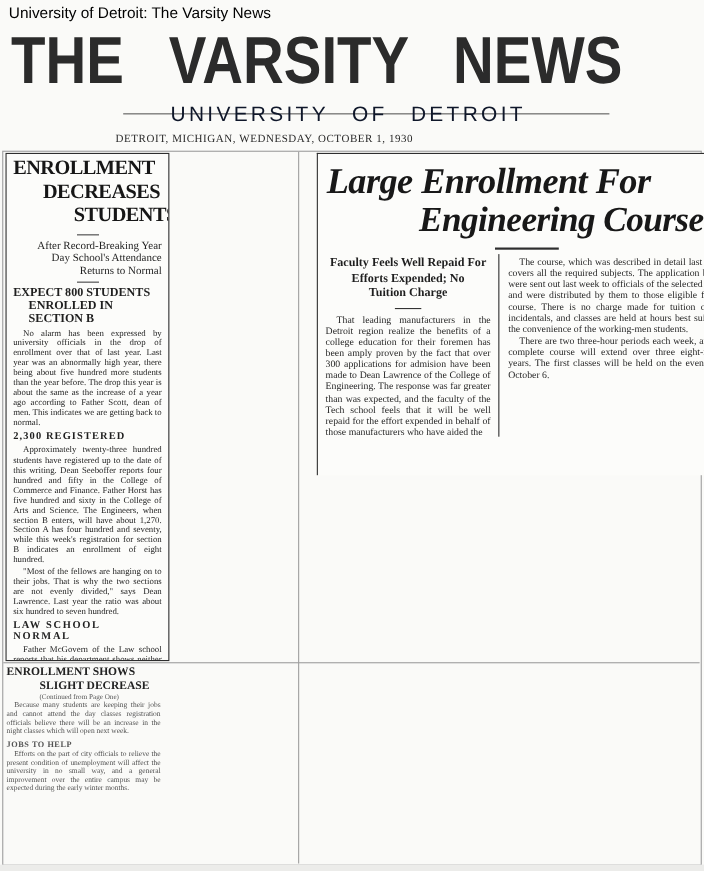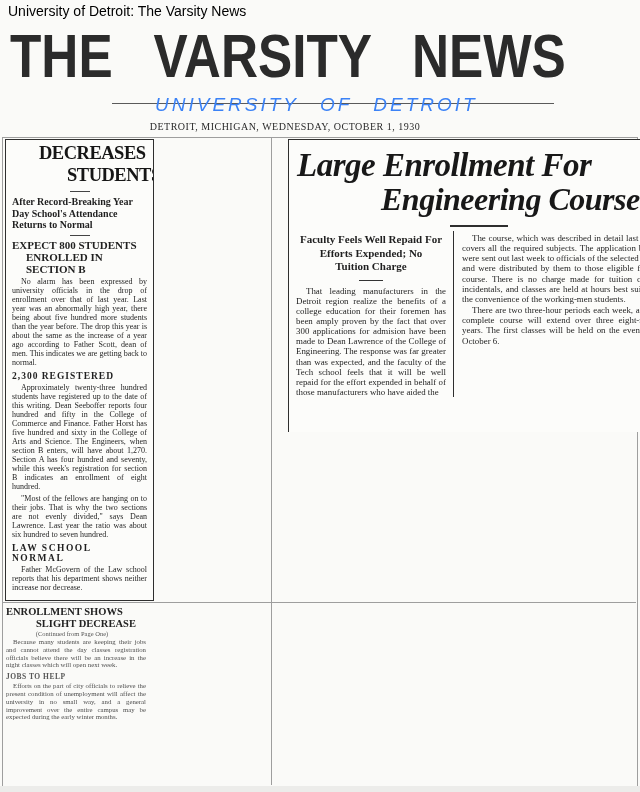--- a/index.html
+++ b/index.html
@@ -9,39 +9,39 @@
 
   
   .window-title{left:8px;top:3px;font-family:"Liberation Sans",sans-serif;font-size:14px;color:#000;}
 
   
   .mast-title{left:10px;top:25px;font-family:"Liberation Sans",sans-serif;font-weight:bold;
               font-size:54px;line-height:1;color:#2b2b2b;white-space:nowrap;
               letter-spacing:0px;word-spacing:28px;transform:scale(0.95,1.12);transform-origin:top left;}
   .mast-rule{left:112px;top:103px;width:442px;height:1px;background:#5a5a5a;}
   .mast-sub{left:155px;top:94px;width:310px;text-align:center;font-family:"Liberation Sans",sans-serif;
-            font-size:19px;color:#3b82f6;letter-spacing:3px;word-spacing:13px;white-space:nowrap;font-style:italic;}
-  .dateline{left:105px;top:121px;width:360px;text-align:center;font-size:10px;color:#2a2a2a;
+            font-size:19px;color:#0f172a;letter-spacing:3px;word-spacing:13px;white-space:nowrap;}
+  .dateline{left:105px;top:121px;width:360px;font-size:10px;color:#2a2a2a;
             letter-spacing:0.5px;}
 
   
   .content-frame{left:2px;top:137px;width:634px;height:648px;border:1px solid #9e9e9e;}
   .vline-mid{left:271px;top:138px;width:1px;height:647px;background:#9e9e9e;}
   .hline-sep{left:3px;top:602px;width:633px;height:1px;background:#9e9e9e;}
   .bottom-margin{left:0;top:786px;width:640px;height:6px;background:#ececea;}
 
   
   .box-left{left:5px;top:139px;width:149px;height:462px;border:1px solid #2e2e2e;
             box-sizing:border-box;padding:3px 6px 0 6px;overflow:hidden;background:#fcfcfa;}
   .lh{font-weight:bold;font-size:18.5px;line-height:21.5px;letter-spacing:-0.5px;color:#161616;white-space:nowrap;}
   .lh-2{margin-left:27px;}
   .lh-3{margin-left:55px;}
   .ldash{width:20px;height:1px;background:#444;margin:5px auto 4px auto;}
   .ldash2{width:20px;height:1px;background:#444;margin:4px auto 3px auto;}
-  .ldeck{font-weight:bold;font-size:10px;line-height:11.5px;text-align:left;}
+  .ldeck{font-weight:normal;font-size:10px;line-height:11.5px;text-align:right;}
   .lcaps{font-weight:bold;font-size:11px;line-height:12px;}
   .lcaps-2{margin-left:14px;}
   .lbody{font-size:8px;line-height:9.05px;text-align:justify;margin:2px 0 0 0;}
   .ind{text-indent:9px;}
   .lcross{font-weight:bold;font-size:9.5px;letter-spacing:1px;margin:4px 0 1px 0;}
   .lcross2{font-weight:bold;font-size:9.5px;letter-spacing:1.5px;margin:4px 0 1px 0;}
 
   
   .box-right{left:288px;top:139px;width:382px;height:293px;border:1px solid #2e2e2e;border-bottom:none;
              box-sizing:border-box;overflow:hidden;background:#fcfcfa;}
@@ -82,20 +82,21 @@
   <div class="abs mast-rule"></div>
   <div class="abs mast-sub">UNIVERSITY OF DETROIT</div>
   <div class="abs dateline">DETROIT, MICHIGAN, WEDNESDAY, OCTOBER 1, 1930</div>
 
   <div class="abs content-frame"></div>
   <div class="abs vline-mid"></div>
   <div class="abs hline-sep"></div>
   <div class="abs bottom-margin"></div>
 
   <div class="abs box-left">
+    <div class="lh">ENROLLMENT</div>
     <div class="lh lh-2">DECREASES</div>
     <div class="lh lh-3">STUDENTS</div>
     <div class="ldash"></div>
     <div class="ldeck">After Record-Breaking Year</div>
     <div class="ldeck">Day School's Attendance</div>
     <div class="ldeck">Returns to Normal</div>
     <div class="ldash2"></div>
     <div class="lcaps">EXPECT 800 STUDENTS</div>
     <div class="lcaps lcaps-2">ENROLLED IN SECTION B</div>
     <p class="lbody ind">No alarm has been expressed by university officials in the drop of enrollment over that of last year. Last year was an abnormally high year, there being about five hundred more students than the year before. The drop this year is about the same as the increase of a year ago according to Father Scott, dean of men. This indicates we are getting back to normal.</p>

